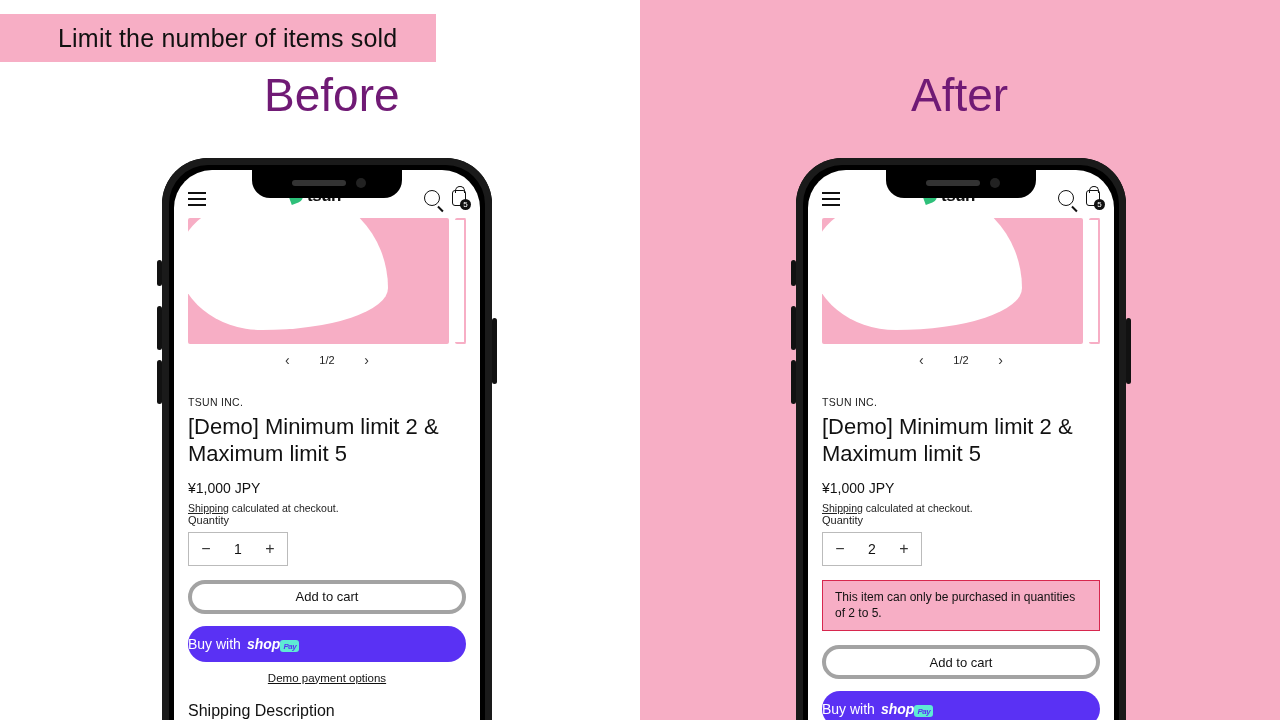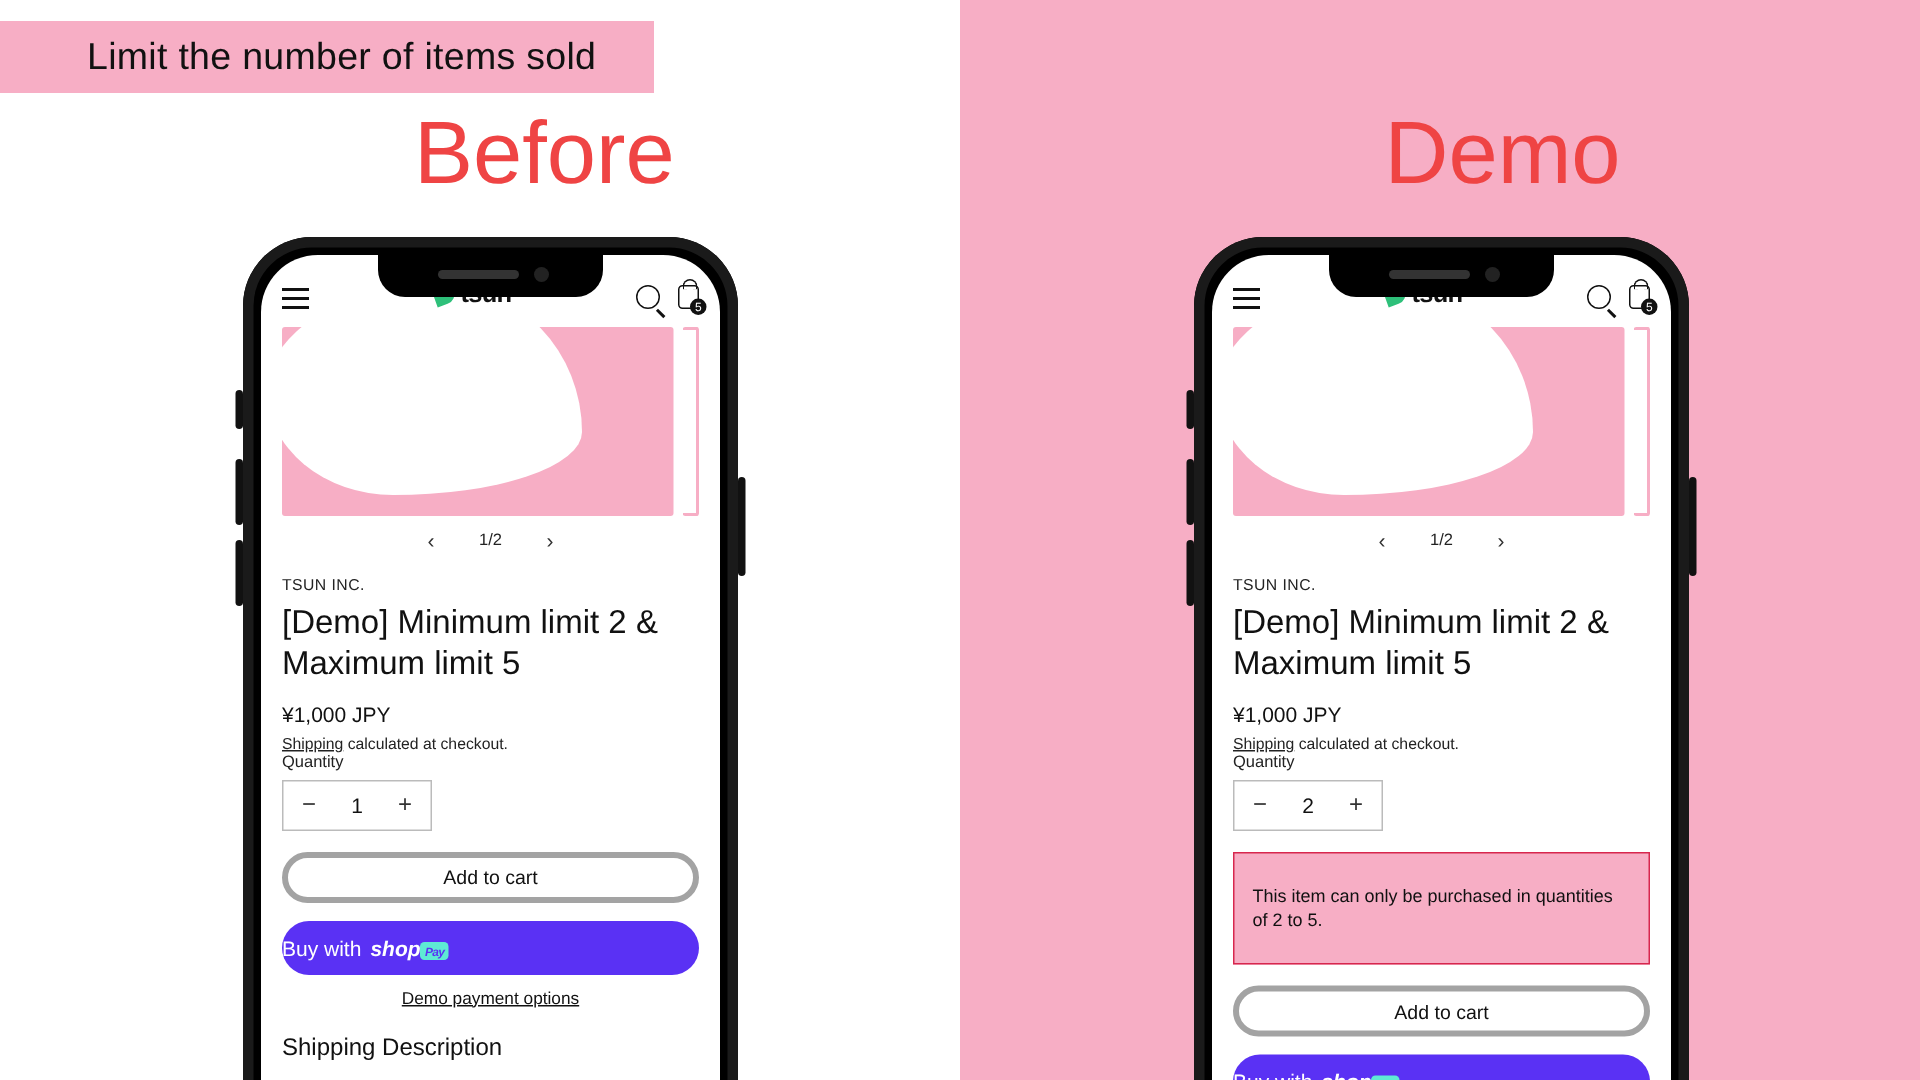--- a/index.html
+++ b/index.html
@@ -1,20 +1,20 @@
 <!DOCTYPE html>
 <html><head>
 <meta charset="utf-8">
 <style>
   * { margin:0; padding:0; box-sizing:border-box; }
   html,body { width:1280px; height:720px; font-family: "Futura","Trebuchet MS",Arial,sans-serif; background:#fff; overflow:hidden; }
   .canvas { position:relative; width:1280px; height:720px; }
   .right-bg { position:absolute; left:640px; top:0; width:640px; height:720px; background:#f7aec5; }
   .title-bar { position:absolute; left:0; top:14px; width:436px; height:48px; background:#f7aec5; display:flex; align-items:center; padding-left:58px; font-size:25px; color:#111; letter-spacing:.2px; }
-  .big-label { position:absolute; top:68px; font-size:59px; color:#ef4444; font-family:"Futura","Trebuchet MS",Arial,sans-serif;margin-left:12px; }
+  .big-label { position:absolute; top:68px; font-size:46px; color:#701a75; font-family:"Futura","Trebuchet MS",Arial,sans-serif; }
   .big-before { left:264px; }
   .big-after  { left:911px; }
 
   
   .phone { position:absolute; width:330px; height:660px; top:158px; border-radius:46px; background:#000; box-shadow: inset 0 0 0 7px #1a1a1a; }
   .phone .bezel { position:absolute; inset:12px; border-radius:38px; background:#fff; overflow:hidden; }
   .notch { position:absolute; left:50%; transform:translateX(-50%); top:0; width:150px; height:28px; background:#000; border-radius:0 0 18px 18px; z-index:5; }
   .notch::before { content:""; position:absolute; left:40px; top:10px; width:54px; height:6px; background:#333; border-radius:3px; }
   .notch::after  { content:""; position:absolute; left:104px; top:8px; width:10px; height:10px; background:#222; border-radius:50%; }
   
@@ -43,49 +43,49 @@
   .bag .count{ position:absolute; right:-6px; bottom:-5px; width:11px; height:11px; background:#111; color:#fff; border-radius:50%; font-size:8px; line-height:11px; text-align:center;}
 
   .hero { margin-top:6px; height:126px; position:relative; display:flex; gap:6px; }
   .hero .main { flex:0 0 94%; background:#f7aec5; border-radius:2px; position:relative; overflow:hidden;}
   .hero .edge { flex:1; border:2px solid #f7aec5; border-left:none; border-radius:2px; }
   .blob { position:absolute; left:-10px; top:-28px; width:210px; height:140px; background:#fff; border-radius:55% 45% 60% 40% / 50% 70% 30% 50%; }
 
   .pager { display:flex; align-items:center; justify-content:center; gap:24px; height:32px; font-size:11px; color:#222; }
   .chev{ width:16px; text-align:center; color:#333; font-size:14px; line-height:1; font-family:Arial; cursor:default;}
 
-  .vendor { font-size:10.5px; letter-spacing:.3px; margin-top:8px; color:#222;}
+  .vendor { font-size:10.5px; letter-spacing:.3px; margin-top:20px; color:#222;}
   .ptitle { font-size:22px; line-height:1.22; margin-top:6px; }
   .price { font-size:14px; margin-top:12px; }
   .ship-line { font-size:10.5px; margin-top:6px; color:#222;}
   .ship-line .u { text-decoration:underline; }
 
   .qlabel { font-size:11px; color:#222;}
   .qty { margin-top:6px; width:100px; height:34px; border:1px solid #bbb; display:flex; align-items:center; justify-content:space-between; padding:0 10px; font-size:14px;}
   .qbtn { width:14px; text-align:center; font-size:16px; color:#333; line-height:1; }
 
-  .warn { margin-top:14px; border:1px solid #d7274e; background:#f7aec5; padding:20px 12px; font-size:12px; line-height:1.4; color:#111;}
+  .warn { margin-top:14px; border:1px solid #d7274e; background:#f7aec5; padding:8px 12px; font-size:12px; line-height:1.4; color:#111;}
 
   .atc { margin-top:14px; height:34px; border:4px solid #a3a3a3; border-radius:20px; display:flex; align-items:center; justify-content:center; font-size:13px; }
   .buy { margin-top:12px; height:36px; background:#5a31f4; color:#fff; border-radius:20px; display:flex; align-items:center; gap:6px; font-size:14px; }
   .shoppay-mark { background:#5eead4; color:#5a31f4; font-size:8px; font-weight:700; padding:2px 3px 1px; border-radius:3px; letter-spacing:-.5px;}
   .more { text-align:center; margin-top:10px; font-size:11.5px; text-decoration:underline; }
 
   .pd-h { margin-top:18px; font-size:16px; }
 </style>
 </head>
 <body>
 
 <div class="canvas">
   <div class="right-bg"></div>
   <div class="title-bar">
       <span>Limit the number of items sold</span>
     </div>
   <div class="big-label big-before">Before</div>
-  <div class="big-label big-after">Demo</div>
+  <div class="big-label big-after">After</div>
 
   <div class="phone before">
     <div class="sbtn mute"></div>
     <div class="sbtn volA"></div>
     <div class="sbtn volB"></div>
     <div class="sbtn pwr"></div>
     <div class="bezel">
       <div class="notch"></div>
       <div class="screen">
         <div class="topbar">

